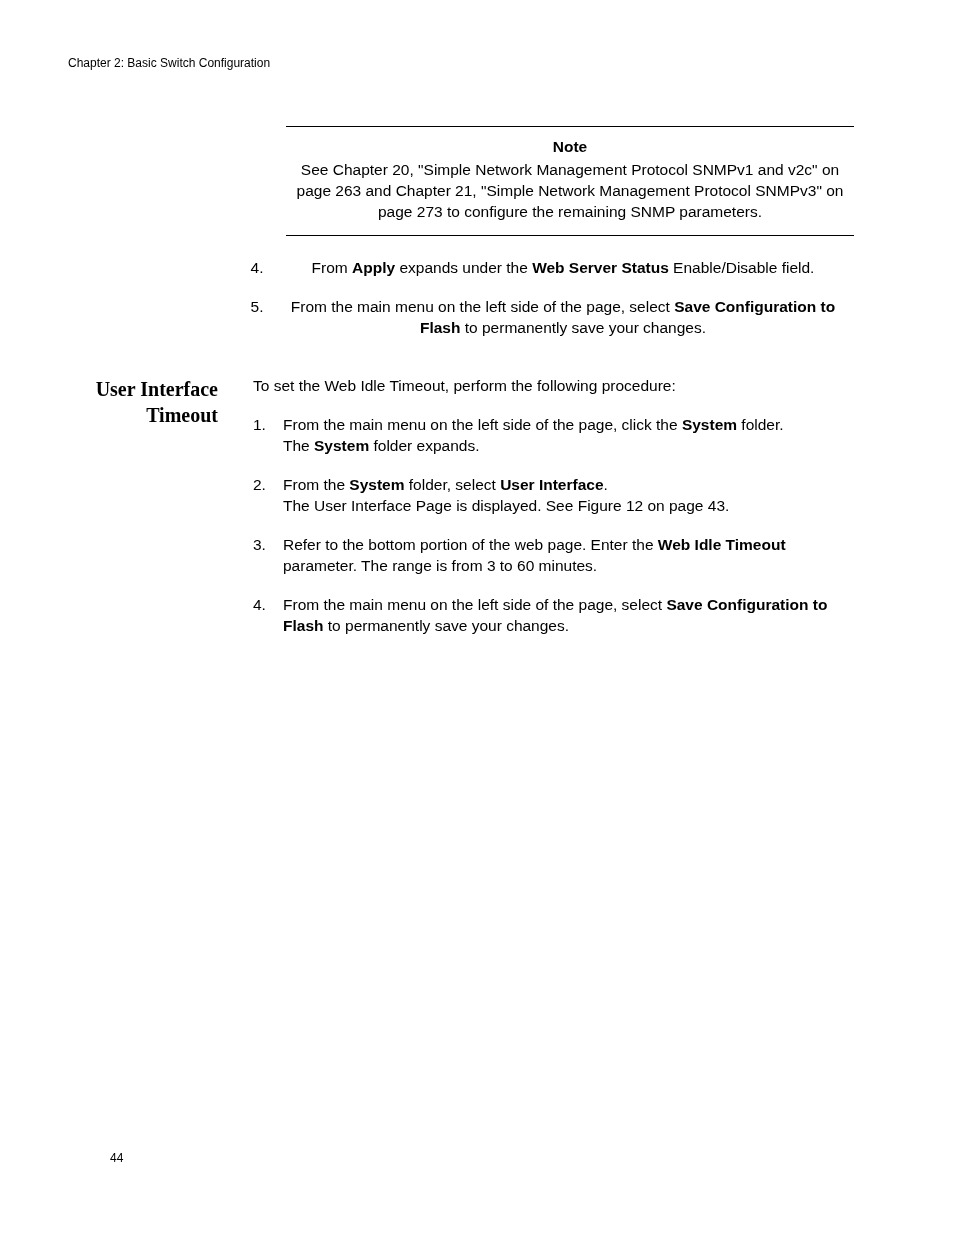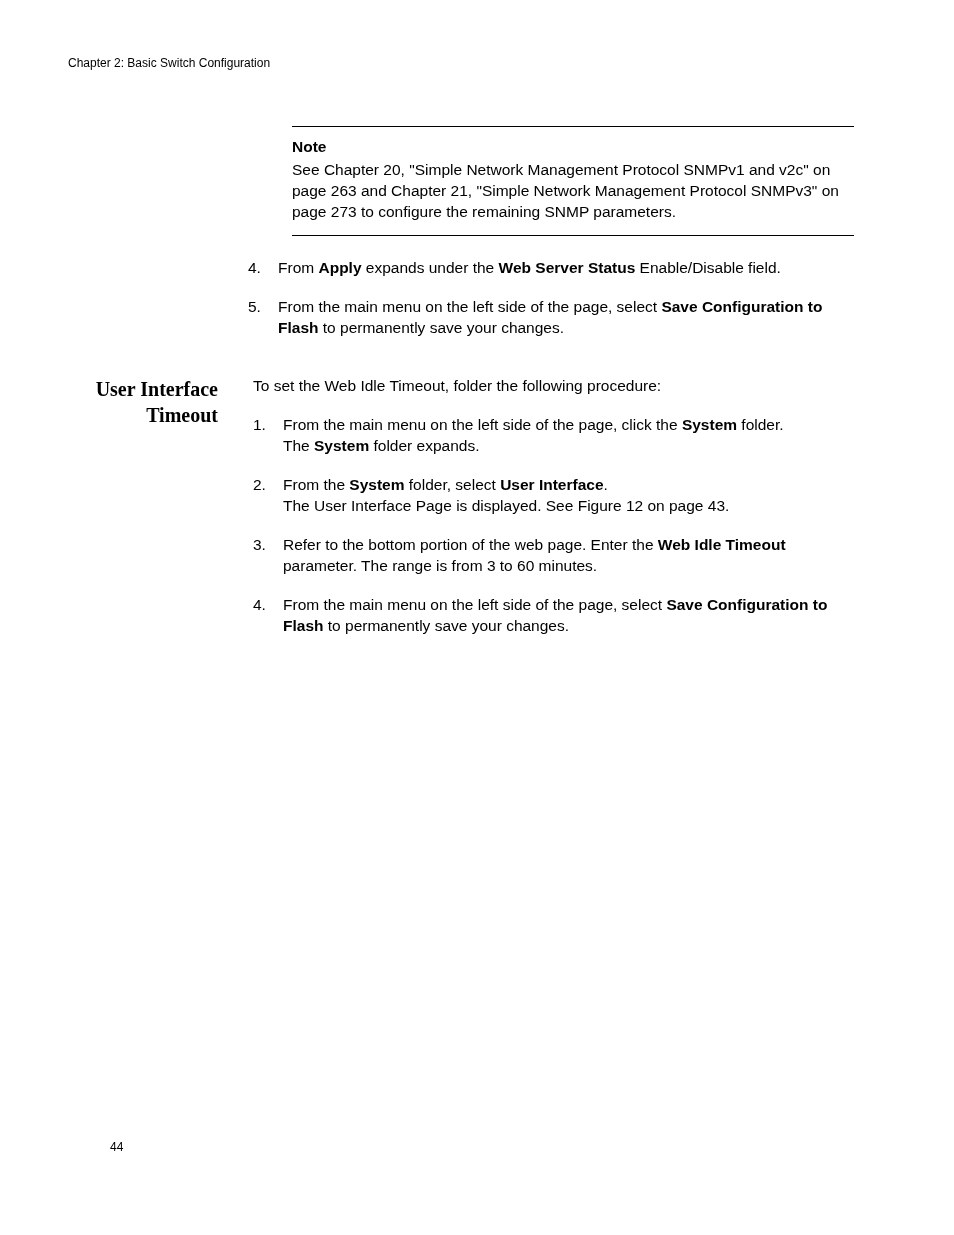--- a/index.html
+++ b/index.html
@@ -13,21 +13,22 @@
     }
     .page {
       padding: 56px 100px 0 68px;
     }
     .chapter-header {
       font-size: 12px;
       margin-bottom: 56px;
     }
     .content-area {
       display: flex;
-      gap: 30px;
+      gap: 24px;
+      text-align: center;
     }
     .sidebar {
       width: 150px;
       flex-shrink: 0;
       text-align: right;
       font-family: "Times New Roman", Times, serif;
       font-weight: bold;
       font-size: 20px;
       line-height: 1.3;
     }
@@ -65,21 +66,21 @@
     .ol-body p { margin-bottom: 0; }
     .ol-body p + p { margin-top: 0; }
     .intro {
       margin-bottom: 18px;
     }
     .section-heading {
       margin-top: 0;
     }
     .page-number {
       position: absolute;
-      bottom: 81px;
+      bottom: 70px;
       left: 110px;
       font-size: 12px;
     }
     b { font-weight: bold; }
     .section2-row {
       display: flex;
       gap: 35px;
       margin-top: 20px;
     }
   </style>
@@ -115,21 +116,21 @@
   </div>
 
   <div class="section2-row">
     <div class="sidebar">
       <div class="section-heading">
         <span>User Interface</span><br>
         <span>Timeout</span>
       </div>
     </div>
     <div class="main">
-      <p class="intro">To set the Web Idle Timeout, folder the following procedure:</p>
+      <p class="intro">To set the Web Idle Timeout, perform the following procedure:</p>
 
       <div class="ol">
         <div class="ol-item">
           <div class="ol-num">1.</div>
           <div class="ol-body">
             <p><span>From the main menu on the left side of the page, click the </span><b>System</b><span> folder.</span></p>
             <p><span>The </span><b>System</b><span> folder expands.</span></p>
           </div>
         </div>
         <div class="ol-item">

